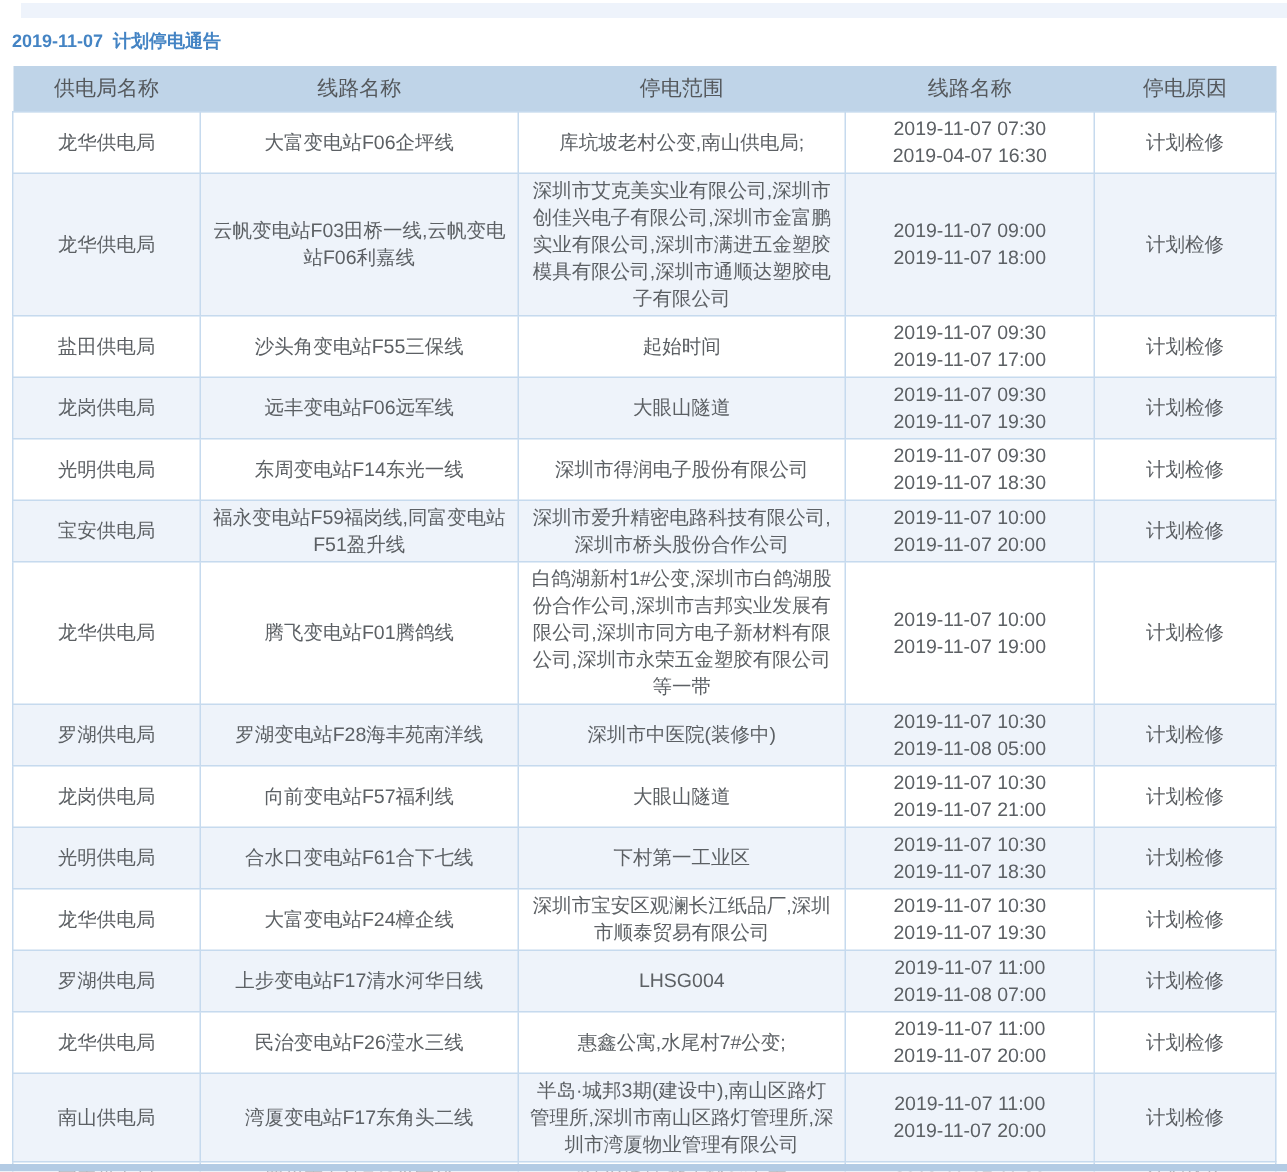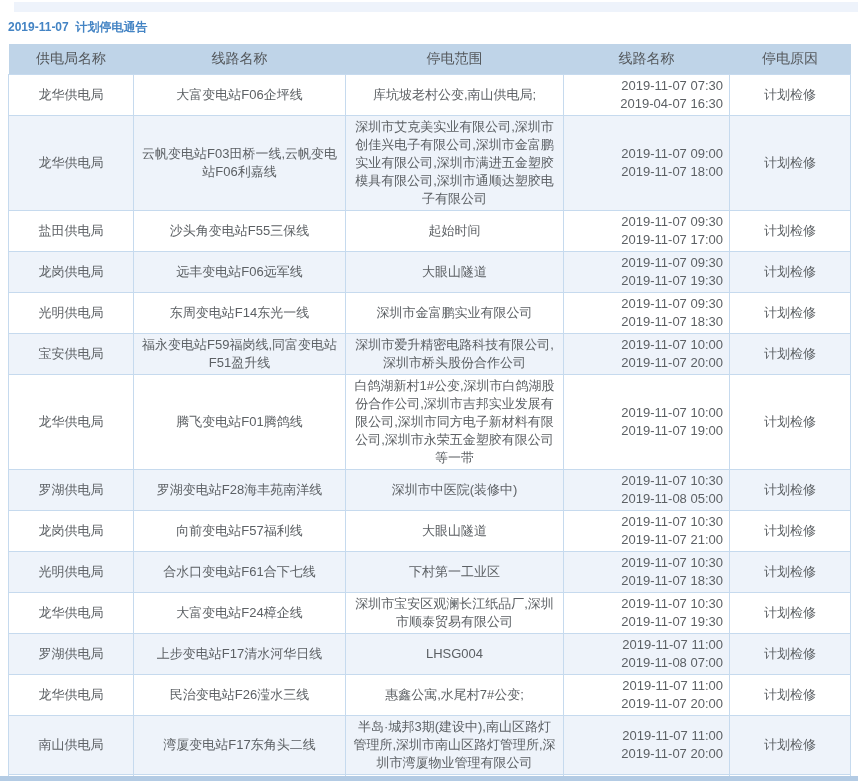--- a/index.html
+++ b/index.html
@@ -43,21 +43,21 @@
   table.outage-table tbody td {
     border: 1px solid #c6daee;
     padding: 2px 6px;
     text-align: center;
     vertical-align: middle;
     font-size: 13px;
     line-height: 18px;
   }
   table.outage-table tbody tr { background: #ffffff; }
   table.outage-table tbody tr:nth-child(even) { background: #eef3fa; }
-  .time-line { white-space: nowrap; text-align: right; }
+  .time-line { white-space: nowrap; }
   .bottom-strip {
     position: absolute;
     left: 0; bottom: 0;
     width: 858px; height: 5px;
     background: #b3cbe4;
   }
 </style>
 </head>
 <body>
 
@@ -119,21 +119,21 @@
     <td>大眼山隧道</td>
     <td>
       <div class="time-line">2019-11-07 09:30</div>
       <div class="time-line">2019-11-07 19:30</div>
     </td>
     <td>计划检修</td>
   </tr>
       <tr>
     <td>光明供电局</td>
     <td>东周变电站F14东光一线</td>
-    <td>深圳市金富鹏实业有限公司</td>
+    <td>深圳市得润电子股份有限公司</td>
     <td>
       <div class="time-line">2019-11-07 09:30</div>
       <div class="time-line">2019-11-07 18:30</div>
     </td>
     <td>计划检修</td>
   </tr>
       <tr>
     <td>宝安供电局</td>
     <td>福永变电站F59福岗线,同富变电站F51盈升线</td>
     <td>深圳市爱升精密电路科技有限公司,深圳市桥头股份合作公司</td>

